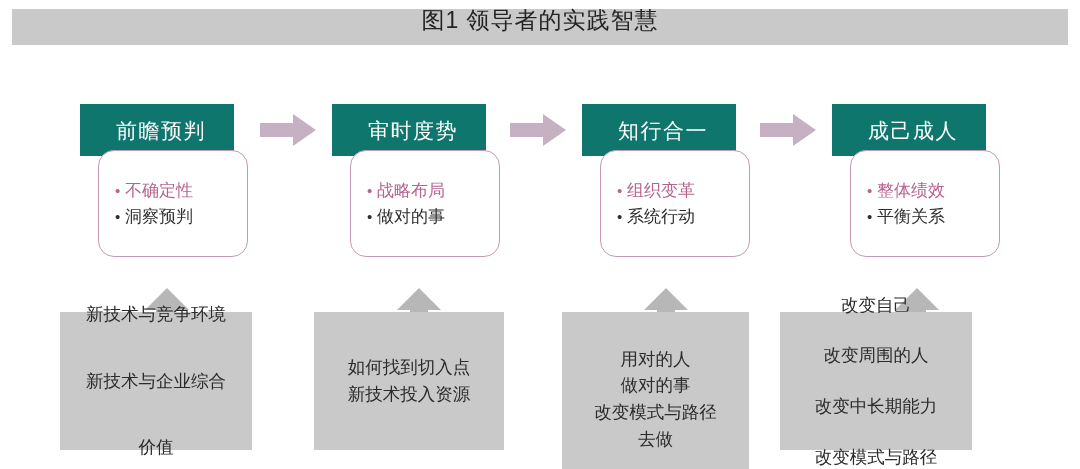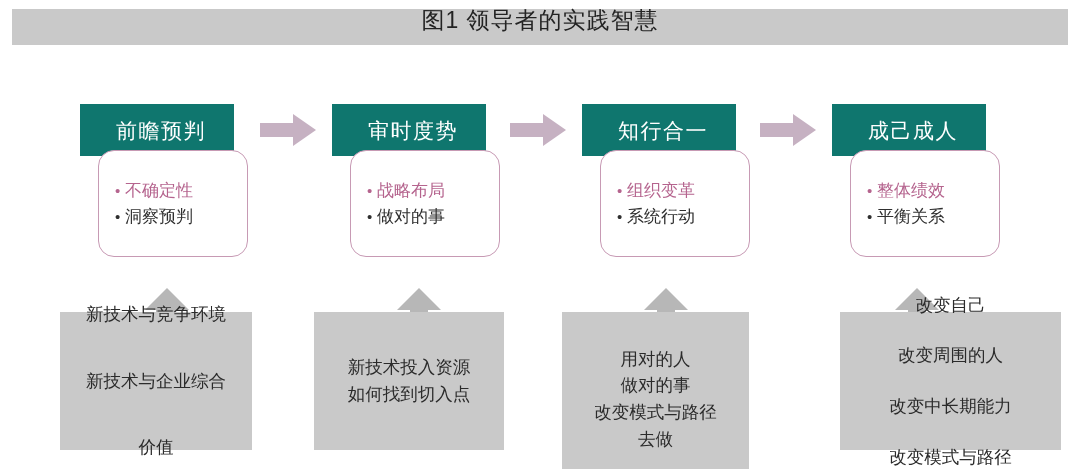--- a/index.html
+++ b/index.html
@@ -213,40 +213,40 @@
     <div class="detail-line">新技术与竞争环境</div>
     <div class="detail-line">新技术与企业综合</div>
     <div class="detail-line">价值</div>
   </div>
 <div class="up-arrow" style="left: 395px;">
     <svg width="48" height="28" viewBox="0 0 48 28">
       <path d="M24 0 L46 22 L33 22 L33 28 L15 28 L15 22 L2 22 Z" fill="#b7b7b7"></path>
     </svg>
   </div>
 <div class="detail-box" style="left: 314px; width: 190px; height: 138px;">
+    <div class="detail-line">如何找到切入点</div>
     <div class="detail-line">新技术投入资源</div>
-    <div class="detail-line">如何找到切入点</div>
   </div>
 <div class="up-arrow" style="left: 642px;">
     <svg width="48" height="28" viewBox="0 0 48 28">
       <path d="M24 0 L46 22 L33 22 L33 28 L15 28 L15 22 L2 22 Z" fill="#b7b7b7"></path>
     </svg>
   </div>
 <div class="detail-box" style="left: 562px; width: 187px; height: 174px;">
     <div class="detail-line">用对的人</div>
     <div class="detail-line">做对的事</div>
     <div class="detail-line">改变模式与路径</div>
     <div class="detail-line">去做</div>
   </div>
 <div class="up-arrow" style="left: 893px;">
     <svg width="48" height="28" viewBox="0 0 48 28">
       <path d="M24 0 L46 22 L33 22 L33 28 L15 28 L15 22 L2 22 Z" fill="#b7b7b7"></path>
     </svg>
   </div>
-<div class="detail-box" style="left: 840px; width: 221px; height: 138px; gap: 24px;">
+<div class="detail-box" style="left: 780px; width: 192px; height: 138px; gap: 24px;">
     <div class="detail-line">改变自己</div>
     <div class="detail-line">改变周围的人</div>
     <div class="detail-line">改变中长期能力</div>
     <div class="detail-line">改变模式与路径</div>
   </div>
 <div class="flow-arrow" style="left: 260px;">
     <svg width="56" height="32" viewBox="0 0 56 32">
       <path d="M0 9 L33 9 L33 0 L56 16 L33 32 L33 23 L0 23 Z" fill="#c6b1c2"></path>
     </svg>
   </div>

